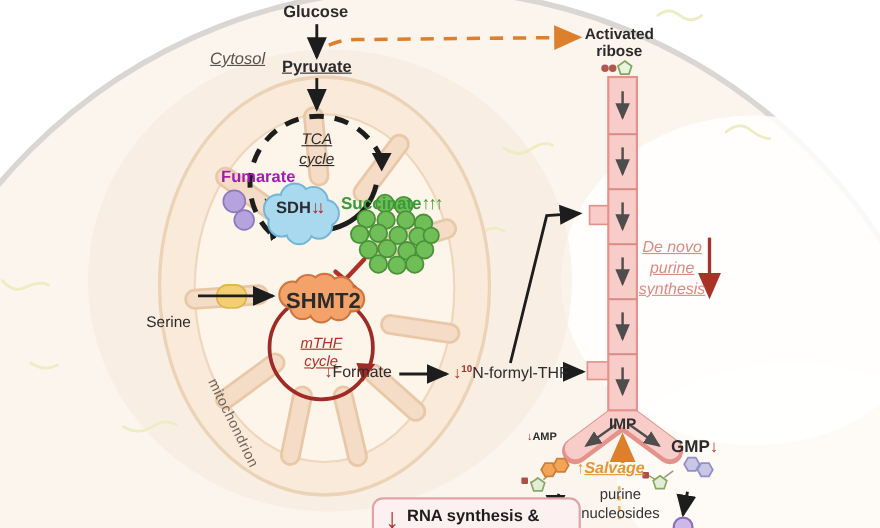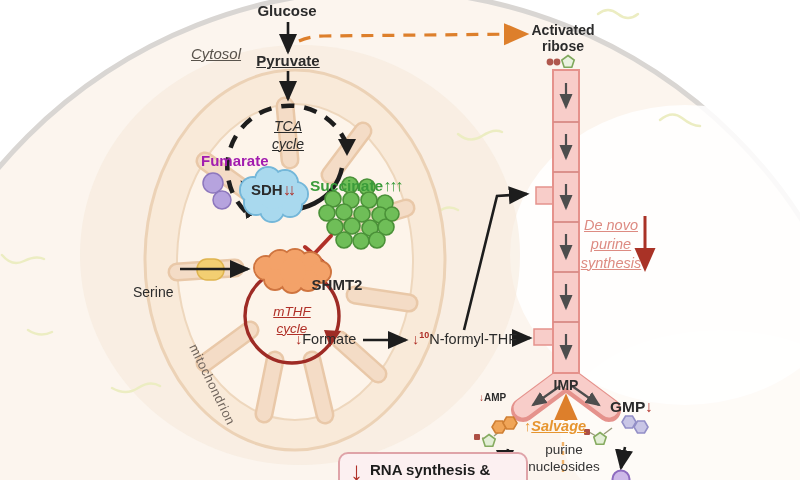--- a/index.html
+++ b/index.html
@@ -274,21 +274,21 @@
 
 <div class="lbl ctr b" style="left:287px;top:2px;font-size:15px;">Glucose</div>
 <div class="lbl it" style="left:191px;top:45px;font-size:15px;color:#59534c;">Cytosol</div>
 <div class="lbl ctr b" style="left:288px;top:52px;font-size:15px;text-decoration:underline;">Pyruvate</div>
 <div class="lbl ctr b" style="left:563px;top:22px;font-size:14px;width:80px;">Activated ribose</div>
 <div class="lbl ctr it" style="left:288px;top:118px;font-size:14px;width:48px;line-height:1.25;">TCA cycle</div>
 <div class="lbl b" style="left:201px;top:152px;font-size:15px;color:#a21caf;">Fumarate</div>
 <div class="lbl" style="left:310px;top:136px;font-size:15.5px;margin-top:41px;"><span class="b" style="color:#3a9b3a;">Succinate</span><span class="green-arrows" style="font-size:16px;">↑↑↑</span></div>
 <div class="lbl" style="left:251px;top:181px;font-size:15px;"><span class="b">SDH</span><span class="red" style="letter-spacing:-3px;font-size:16px;">↓↓</span></div>
 <div class="lbl" style="left:133px;top:261px;font-size:14px;margin-top:23px;">Serine</div>
-<div class="lbl ctr b" style="left:294px;top:276px;font-size:15px;margin-left:43px;">SHMT2</div>
+<div class="lbl ctr b" style="left:294px;top:263px;font-size:20px;">SHMT2</div>
 <div class="lbl ctr it" style="left:292px;top:304px;font-size:13.5px;width:54px;color:#b03028;line-height:1.25;">mTHF cycle</div>
 <div class="lbl" style="left:295px;top:331px;font-size:14.5px;"><span class="red">↓</span><span>Formate</span></div>
 <div class="lbl" style="left:199px;top:342px;font-size:13px;color:#6e635b;transform:rotate(64deg);transform-origin:0 0;letter-spacing:0.5px;">mitochondrion</div>
 <div class="lbl" style="left:412px;top:330px;font-size:14.5px;"><span class="red">↓</span><span class="sup">10</span><span>N-formyl-THF</span></div>
 <div class="lbl ctr it" style="left:611px;top:216px;font-size:14.5px;width:92px;color:#dd8b82;line-height:1.3;">De novo purine synthesis</div>
 <div class="lbl ctr" style="left:566px;top:377px;font-size:14px;font-weight:700;color:#2f2f2f;">IMP</div>
 <div class="lbl" style="left:479px;top:392px;font-size:10px;"><span class="red">↓</span><span class="b">AMP</span></div>
 <div class="lbl" style="left:610px;top:398px;font-size:15.5px;"><span class="b">GMP</span><span class="red">↓</span></div>
 <div class="lbl" style="left:524px;top:418px;font-size:14.5px;color:#e6952f;"><span style="font-weight:700;">↑</span><span class="it b">Salvage</span></div>
 <div class="lbl ctr" style="left:564px;top:442px;font-size:13.5px;width:100px;color:#333;line-height:1.25;">purine nucleosides</div>

